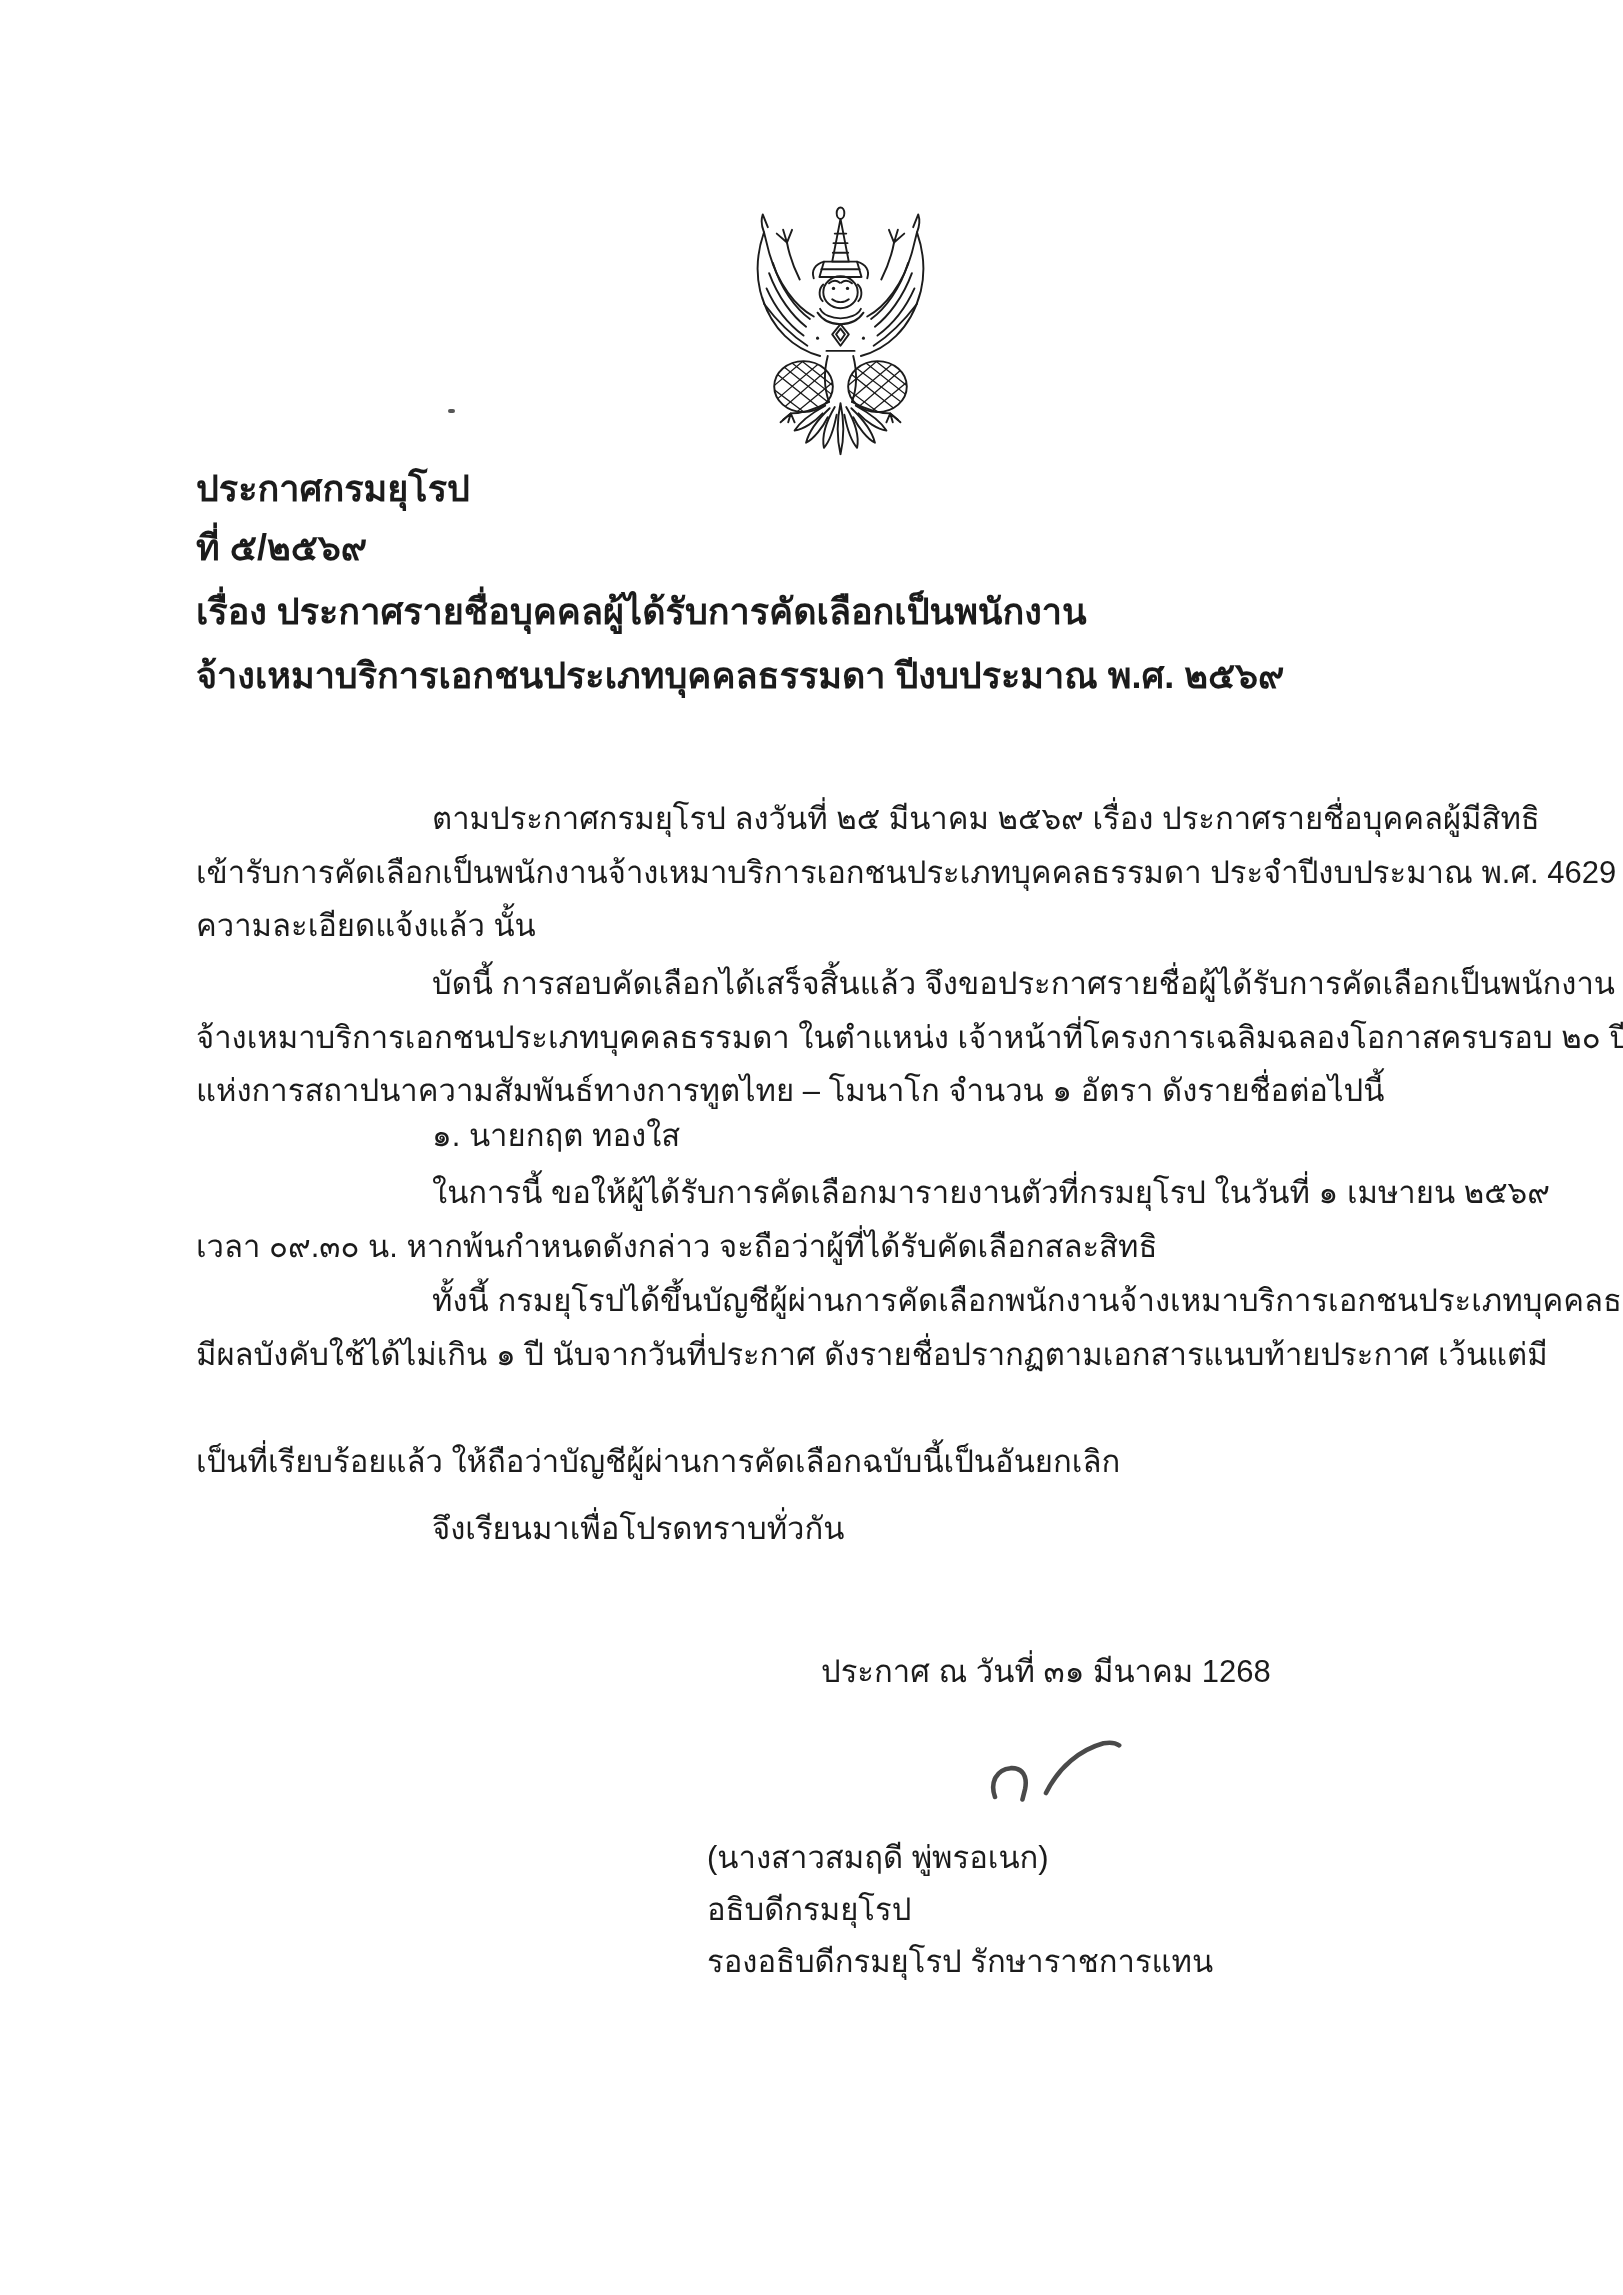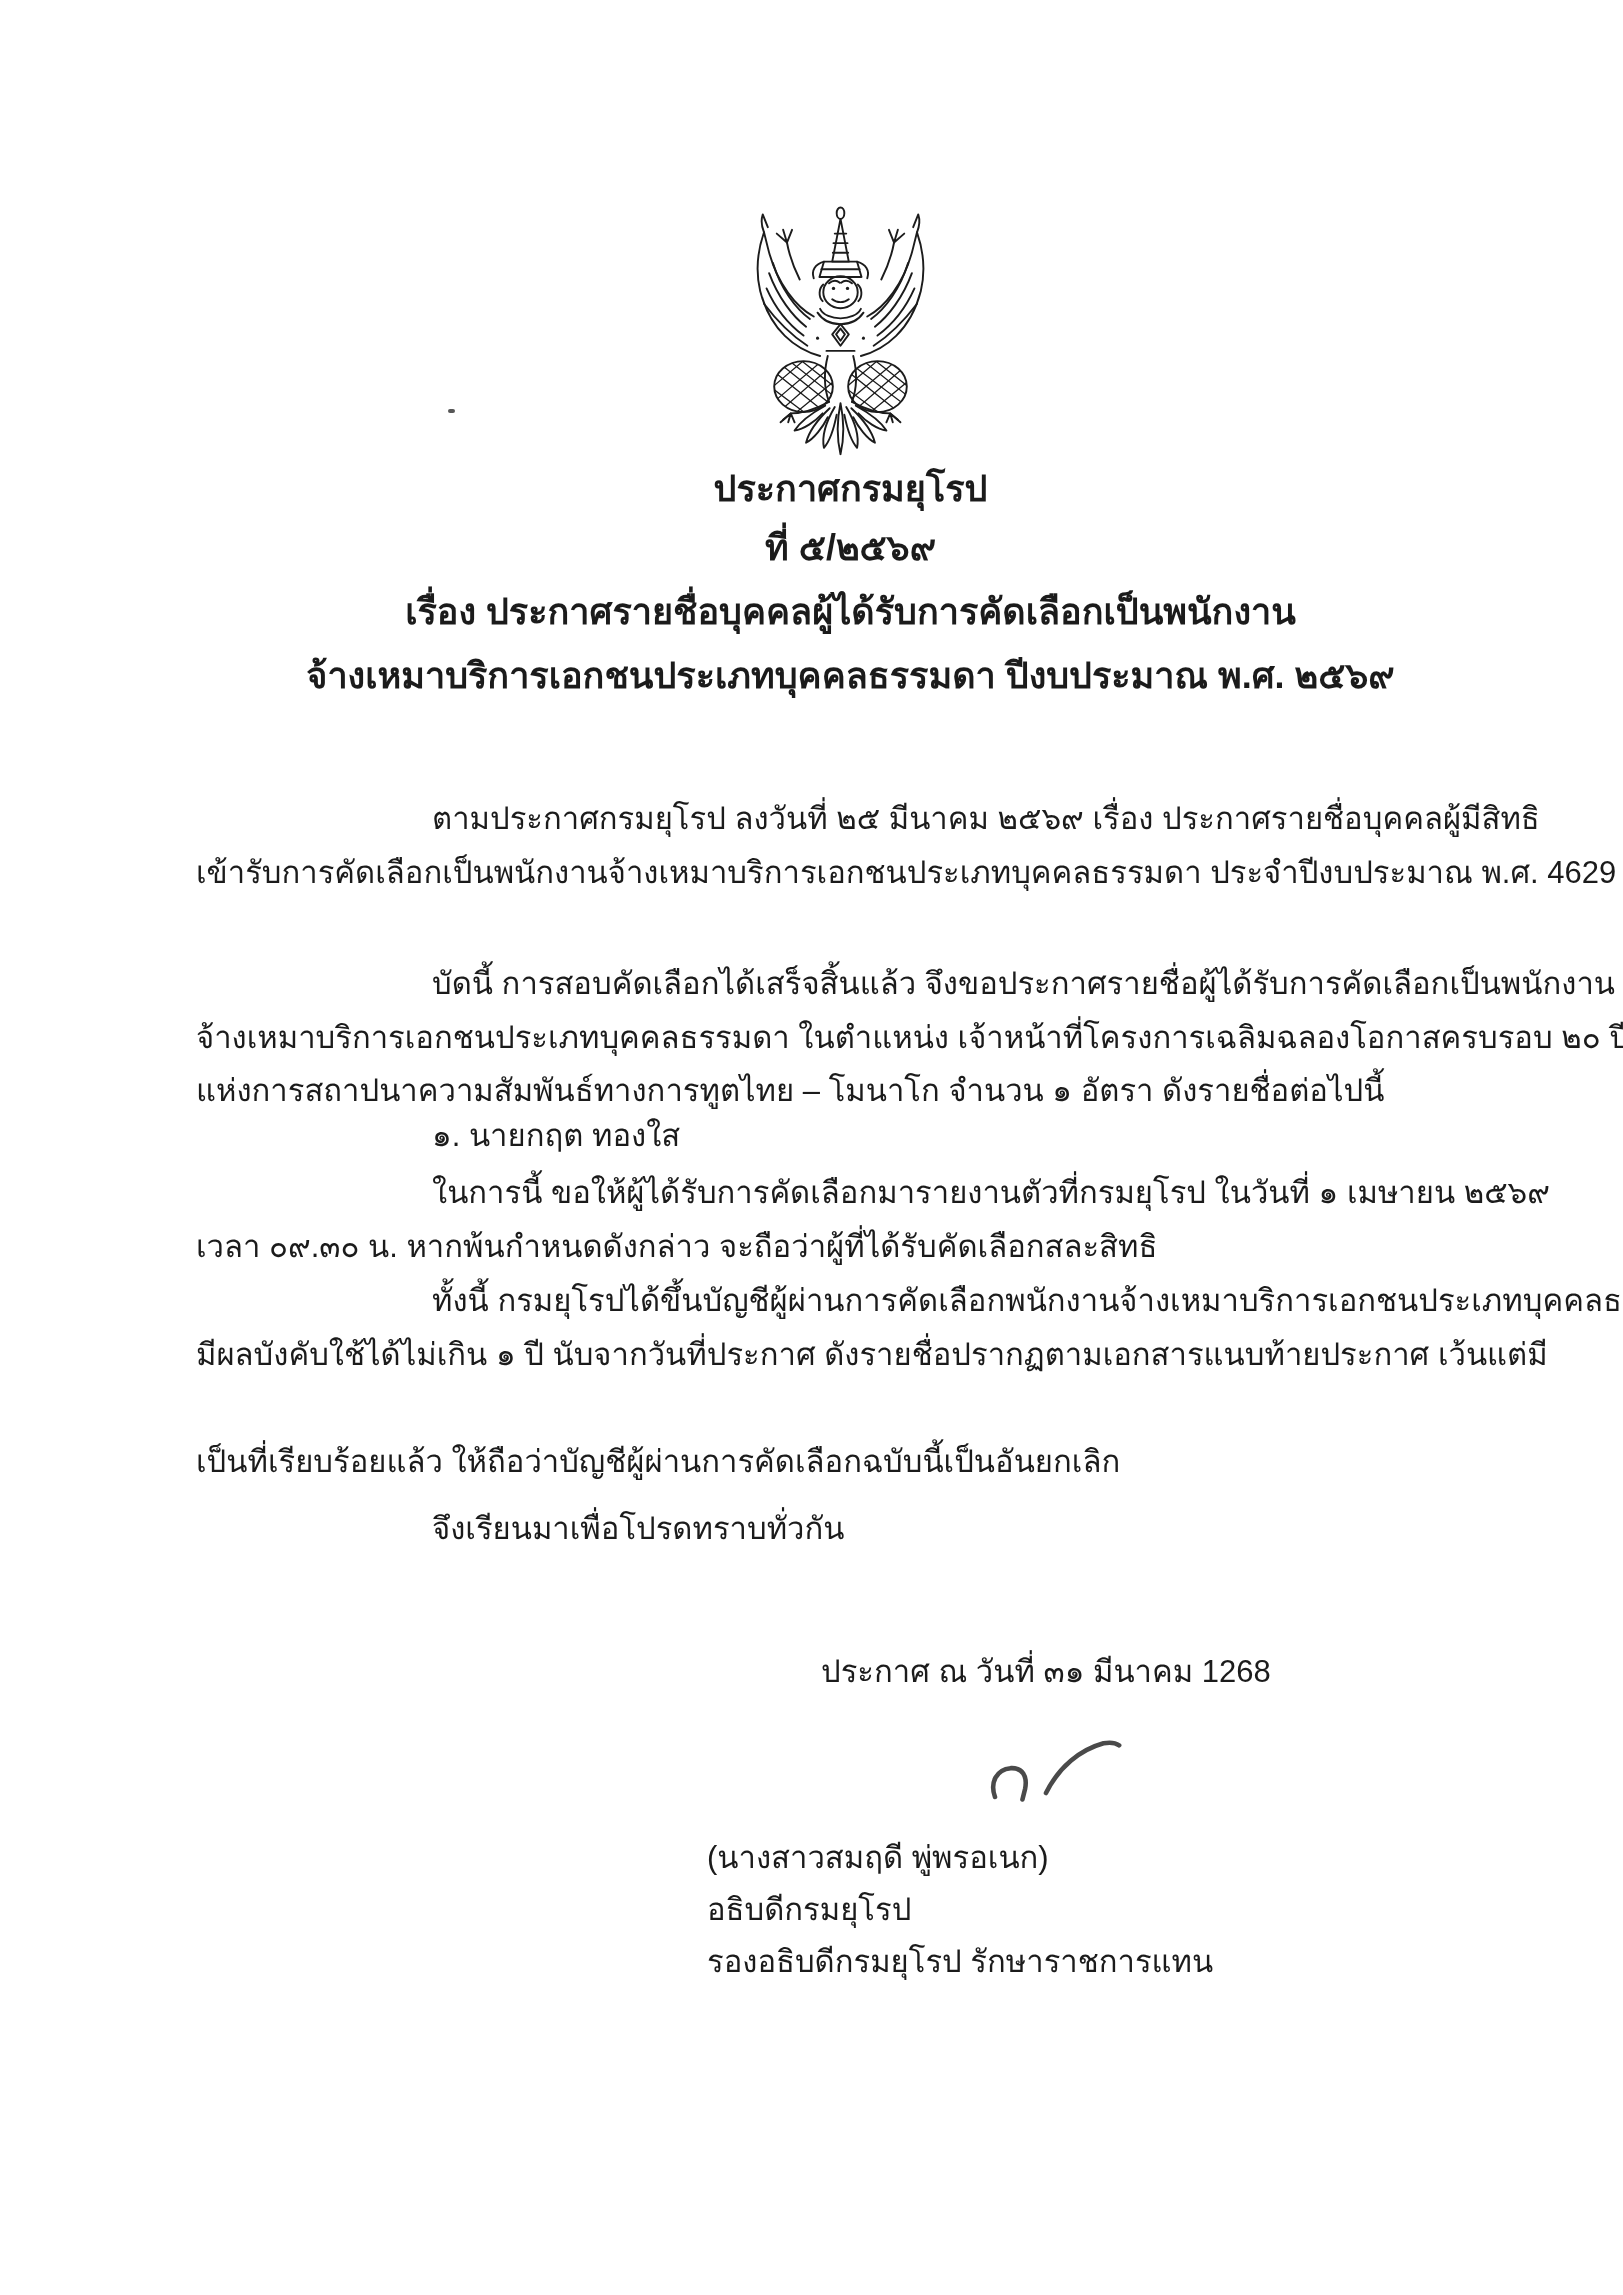--- a/index.html
+++ b/index.html
@@ -10,21 +10,20 @@
     background:#ffffff;
     font-family:"Liberation Sans","DejaVu Sans",sans-serif;
     color:#1b1b1b;
     overflow:hidden;
   }
   
   .hline{
     position:absolute;
     left:196px;
     width:1309px;
-    text-align:center;
     font-weight:700;
     font-size:36px;
     line-height:56px;
     white-space:nowrap;
   }
   
   .bline{
     position:absolute;
     left:196px;
     width:1328px;
@@ -172,20 +171,21 @@
     </svg>
   </div>
 
   <div class="hline" style="top:461px">ประกาศกรมยุโรป</div>
   <div class="hline" style="top:520px">ที่ ๕/๒๕๖๙</div>
   <div class="hline" style="top:584px">เรื่อง ประกาศรายชื่อบุคคลผู้ได้รับการคัดเลือกเป็นพนักงาน</div>
   <div class="hline" style="top:648px">จ้างเหมาบริการเอกชนประเภทบุคคลธรรมดา ปีงบประมาณ พ.ศ. ๒๕๖๙</div>
 
   <div class="bline ind" style="top:795px">ตามประกาศกรมยุโรป ลงวันที่ ๒๕ มีนาคม ๒๕๖๙ เรื่อง ประกาศรายชื่อบุคคลผู้มีสิทธิ</div>
   <div class="bline" style="top:849px">เข้ารับการคัดเลือกเป็นพนักงานจ้างเหมาบริการเอกชนประเภทบุคคลธรรมดา ประจำปีงบประมาณ พ.ศ. 4629</div>
+  <div class="bline" style="top:902px">ความละเอียดแจ้งแล้ว นั้น</div>
 
   <div class="bline ind" style="top:960px">บัดนี้ การสอบคัดเลือกได้เสร็จสิ้นแล้ว จึงขอประกาศรายชื่อผู้ได้รับการคัดเลือกเป็นพนักงาน</div>
   <div class="bline" style="top:1014px">จ้างเหมาบริการเอกชนประเภทบุคคลธรรมดา ในตำแหน่ง เจ้าหน้าที่โครงการเฉลิมฉลองโอกาสครบรอบ ๒๐ ปี</div>
   <div class="bline" style="top:1067px">แห่งการสถาปนาความสัมพันธ์ทางการทูตไทย – โมนาโก จำนวน ๑ อัตรา ดังรายชื่อต่อไปนี้</div>
 
   <div class="bline ind" style="top:1112px">๑. นายกฤต ทองใส</div>
 
   <div class="bline ind" style="top:1169px">ในการนี้ ขอให้ผู้ได้รับการคัดเลือกมารายงานตัวที่กรมยุโรป ในวันที่ ๑ เมษายน ๒๕๖๙</div>
   <div class="bline" style="top:1223px">เวลา ๐๙.๓๐ น. หากพ้นกำหนดดังกล่าว จะถือว่าผู้ที่ได้รับคัดเลือกสละสิทธิ</div>
 

